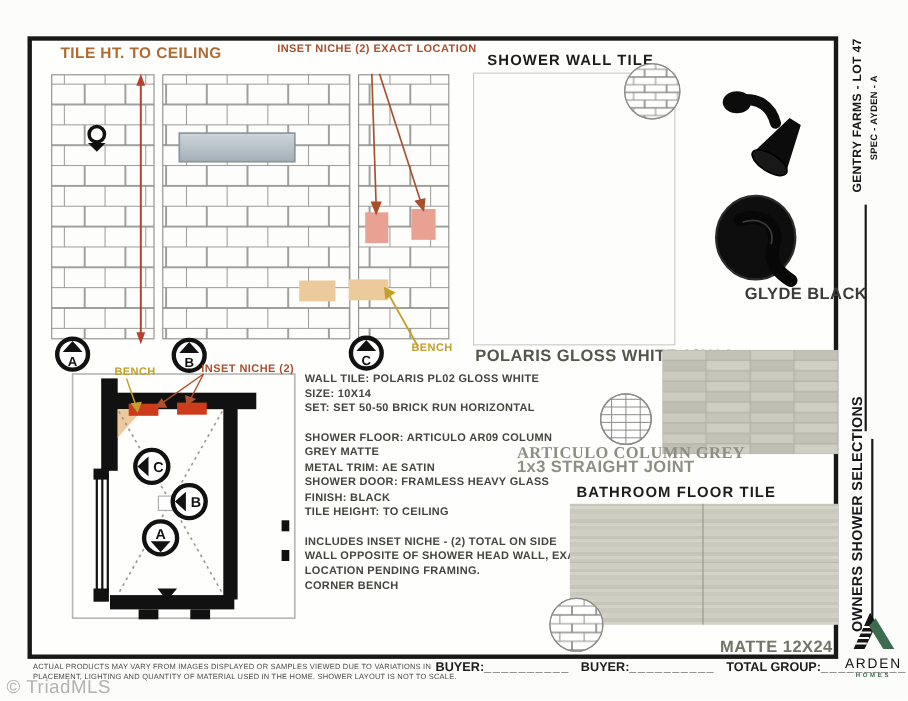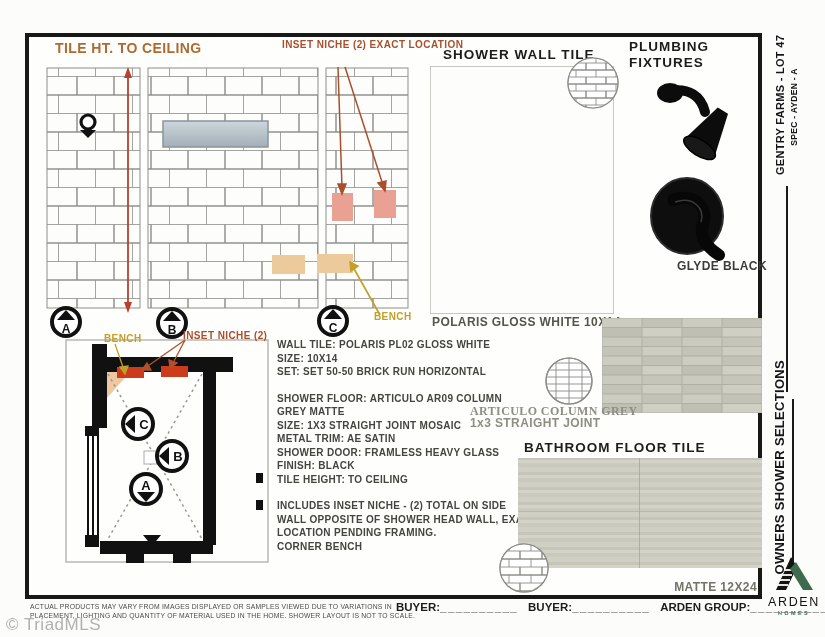--- a/index.html
+++ b/index.html
@@ -12,21 +12,21 @@
   .abs{position:absolute;}
   .frame{
     left:25px;top:33px;width:729px;height:558px;
     border:4px solid #181816;background:#fefefc;
   }
   .hd{font-weight:700;color:#1c1c1a;letter-spacing:1px;font-size:13.5px;line-height:16px;white-space:nowrap;}
   .annot{font-weight:700;font-size:14px;letter-spacing:.4px;white-space:nowrap;}
   .rust{color:#a8502e;}
   .orange{color:#ad6b32;}
   .gold{color:#c2a02a;}
-  .cap{font-weight:700;font-size:12px;letter-spacing:.4px;white-space:nowrap;}
+  .cap{font-weight:700;font-size:15px;letter-spacing:.4px;white-space:nowrap;}
   .cap-dark{color:#55554e;}
   .cap-grey{color:#8e8e84;}
   .cap-mid{color:#73736a;}
   .spec-block{left:277px;top:338px;width:230px;}
   .spec-line{font-size:10px;font-weight:700;color:#45453f;line-height:13.5px;letter-spacing:.3px;white-space:nowrap;}
   .spec-line.gap{margin-top:13px;}
   .swatch-wall{
     left:430px;top:66px;width:182px;height:246px;
     background:#fdfdfb;border:1px solid #c9c9c3;
   }
@@ -119,21 +119,21 @@
       <text x="132" y="276" text-anchor="middle" font-size="12" font-weight="bold" fill="#111">B</text>
     </g>
     <g>
       <circle cx="293" cy="263" r="14" fill="#fff" stroke="#111" stroke-width="4"></circle>
       <path d="M293,251 L284,261 H302 Z" fill="#111"></path>
       <text x="293" y="274" text-anchor="middle" font-size="12" font-weight="bold" fill="#111">C</text>
     </g>
   </svg>
 
   <div class="abs annot orange" style="left:55px;top:40px;">TILE HT. TO CEILING</div>
-  <div class="abs annot rust" style="left:252px;top:38px;width:172px;text-align:center;font-size:10px;line-height:13px;margin-left:30px;">
+  <div class="abs annot rust" style="left:252px;top:38px;width:172px;text-align:center;font-size:10px;line-height:13px;">
     <div>INSET NICHE (2) EXACT LOCATION</div>
   </div>
   <div class="abs annot gold" style="left:374px;top:311px;font-size:10px;">BENCH</div>
 
   <svg class="abs" style="left:60px;top:330px;" width="212" height="242" viewBox="0 0 212 242">
     <rect x="6" y="10" width="202" height="222" fill="#fefefc" stroke="#b8b8b2" stroke-width="1.5"></rect>
 
     <g fill="#111">
       <rect x="32" y="14" width="15" height="84"></rect>
       <rect x="42" y="27" width="131" height="15"></rect>
@@ -197,21 +197,20 @@
 
   <div class="abs annot gold" style="left:104px;top:333px;font-size:10px;">BENCH</div>
   <div class="abs annot rust" style="left:183px;top:330px;font-size:10px;">INSET NICHE (2)</div>
 
   <div class="abs spec-block">
     <div class="spec-line">WALL TILE: POLARIS PL02 GLOSS WHITE</div>
     <div class="spec-line">SIZE: 10X14</div>
     <div class="spec-line">SET: SET 50-50 BRICK RUN HORIZONTAL</div>
     <div class="spec-line gap">SHOWER FLOOR: ARTICULO AR09 COLUMN</div>
     <div class="spec-line">GREY MATTE</div>
-    <div class="spec-line">SIZE: 1X3 STRAIGHT JOINT MOSAIC</div>
     <div class="spec-line">METAL TRIM: AE SATIN</div>
     <div class="spec-line">SHOWER DOOR: FRAMLESS HEAVY GLASS</div>
     <div class="spec-line">FINISH: BLACK</div>
     <div class="spec-line">TILE HEIGHT: TO CEILING</div>
     <div class="spec-line gap">INCLUDES INSET NICHE -  (2) TOTAL ON SIDE</div>
     <div class="spec-line">WALL OPPOSITE OF SHOWER HEAD WALL, EXACT</div>
     <div class="spec-line">LOCATION PENDING FRAMING.</div>
     <div class="spec-line">CORNER  BENCH</div>
   </div>
 
@@ -226,24 +225,20 @@
       <clipPath id="clipC1">
           <circle cx="27" cy="27" r="25"></circle>
         </clipPath>
     </defs>
     <circle cx="27" cy="27" r="25" fill="#fff" stroke="#8b8b87" stroke-width="1.2"></circle>
     <rect width="54" height="54" fill="url(#brickS1)" clip-path="url(#clipC1)"></rect>
     <circle cx="27" cy="27" r="25" fill="none" stroke="#8b8b87" stroke-width="1.2"></circle>
   </svg>
   <div class="abs cap cap-dark" style="left:432px;top:315px;">POLARIS GLOSS WHITE 10X14</div>
 
-  <div class="abs hd" style="left:629px;top:39px;">
-    <div>PLUMBING</div>
-    <div>FIXTURES</div>
-  </div>
   <svg class="abs" style="left:645px;top:76px;" width="110" height="186" viewBox="0 0 110 186">
 
     <g>
       <ellipse cx="25" cy="17" rx="13" ry="10" fill="#0c0c0c"></ellipse>
       <path d="M25,15 C44,12 56,20 60,36" stroke="#0c0c0c" stroke-width="10" fill="none" stroke-linecap="round"></path>
       <g transform="rotate(32 62 60)">
         <path d="M56,30 L45,72 Q62,81 79,72 L68,30 Z" fill="#0c0c0c"></path>
         <ellipse cx="62" cy="74" rx="18" ry="8" fill="#181818" stroke="#000" stroke-width="1.5"></ellipse>
       </g>
     </g>
@@ -317,21 +312,21 @@
     <div>ACTUAL PRODUCTS MAY VARY FROM IMAGES DISPLAYED OR SAMPLES VIEWED DUE TO VARIATIONS IN</div>
     <div>PLACEMENT, LIGHTING AND QUANTITY OF MATERIAL USED IN THE HOME. SHOWER LAYOUT IS NOT TO SCALE.</div>
   </div>
   <div class="abs watermark" style="left:6px;top:615px;">© TriadMLS</div>
 
   <div class="abs sig-row">
     <span>BUYER:</span>
     <span class="sig-line">__________</span>
     <span>BUYER:</span>
     <span class="sig-line">__________</span>
-    <span>ARDEN GROUP:</span>
+    <span>TOTAL GROUP:</span>
     <span class="sig-line">__________</span>
   </div>
 
   <div class="abs logo-box">
     <svg width="46" height="40" viewBox="0 0 46 40">
       <polygon points="5,38 20,5 26,15 15,38" fill="#131311"></polygon>
       <g stroke="#fcfcfa" stroke-width="1.8">
         <line x1="7" y1="33" x2="17" y2="33"></line>
         <line x1="9" y1="28" x2="19" y2="28"></line>
         <line x1="11" y1="23" x2="21" y2="23"></line>

